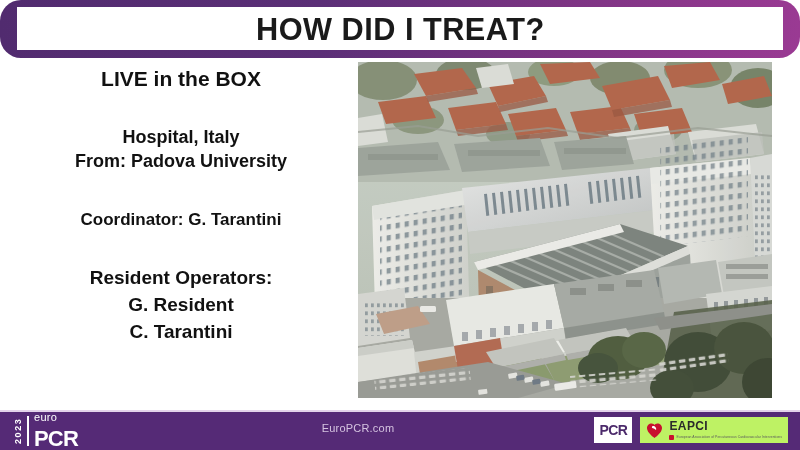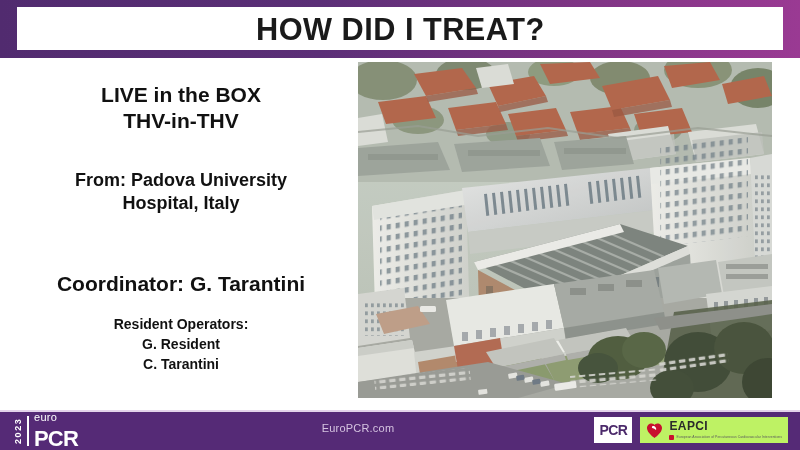--- a/index.html
+++ b/index.html
@@ -23,20 +23,21 @@
     background: #ffffff;
   }
 
   
   .header-band {
     position: absolute;
     left: 0; top: 0;
     width: 800px;
     height: 58px;
     background: linear-gradient(90deg, #512b6f 0%, #5b2f77 40%, #7c3483 70%, #9a3a93 100%);
+    border-radius: 21px;
   }
   .header-inner {
     position: absolute;
     left: 17px;
     top: 7px;
     width: 766px;
     height: 43px;
     background: #ffffff;
     display: flex;
     align-items: center;
@@ -56,40 +57,40 @@
   .left-col {
     position: absolute;
     left: 16px;
     top: 66px;
     width: 330px;
     height: 336px;
     text-align: center;
     color: #111111;
   }
   .block-title {
-    margin-top: 16px;
+    margin-top: 0;
     font-size: 21px;
     font-weight: bold;
     line-height: 1.26;
   }
   .block-from {
     margin-top: 34px;
     font-size: 18px;
     font-weight: bold;
     line-height: 1.3;
   }
   .block-coord {
-    margin-top: 54px;
-    font-size: 21px;
+    margin-top: 36px;
+    font-size: 17px;
     font-weight: bold;
     line-height: 1.3;
   }
   .block-res {
-    margin-top: 18px;
-    font-size: 14px;
+    margin-top: 34px;
+    font-size: 19px;
     font-weight: bold;
     line-height: 1.42;
   }
   .nowrap { white-space: nowrap; }
 
   
   .photo-wrap {
     position: absolute;
     left: 358px;
     top: 62px;
@@ -258,26 +259,25 @@
   <div class="header-band">
     <div class="header-inner">
       <div class="header-title">HOW DID I TREAT?</div>
     </div>
   </div>
 
   <div class="left-col">
 
     <div class="block-title">
       <div class="nowrap">LIVE in the BOX</div>
-      <div class="nowrap">THV-in-THV</div>
     </div>
 
     <div class="block-from">
+      <div class="nowrap">Hospital, Italy</div>
       <div class="nowrap">From: Padova University</div>
-      <div class="nowrap">Hospital, Italy</div>
     </div>
 
     <div class="block-coord">
       <div class="nowrap">Coordinator: G. Tarantini</div>
     </div>
 
     <div class="block-res">
       <div class="nowrap">Resident Operators:</div>
       <div class="nowrap">G. Resident</div>
       <div class="nowrap">C. Tarantini</div>

